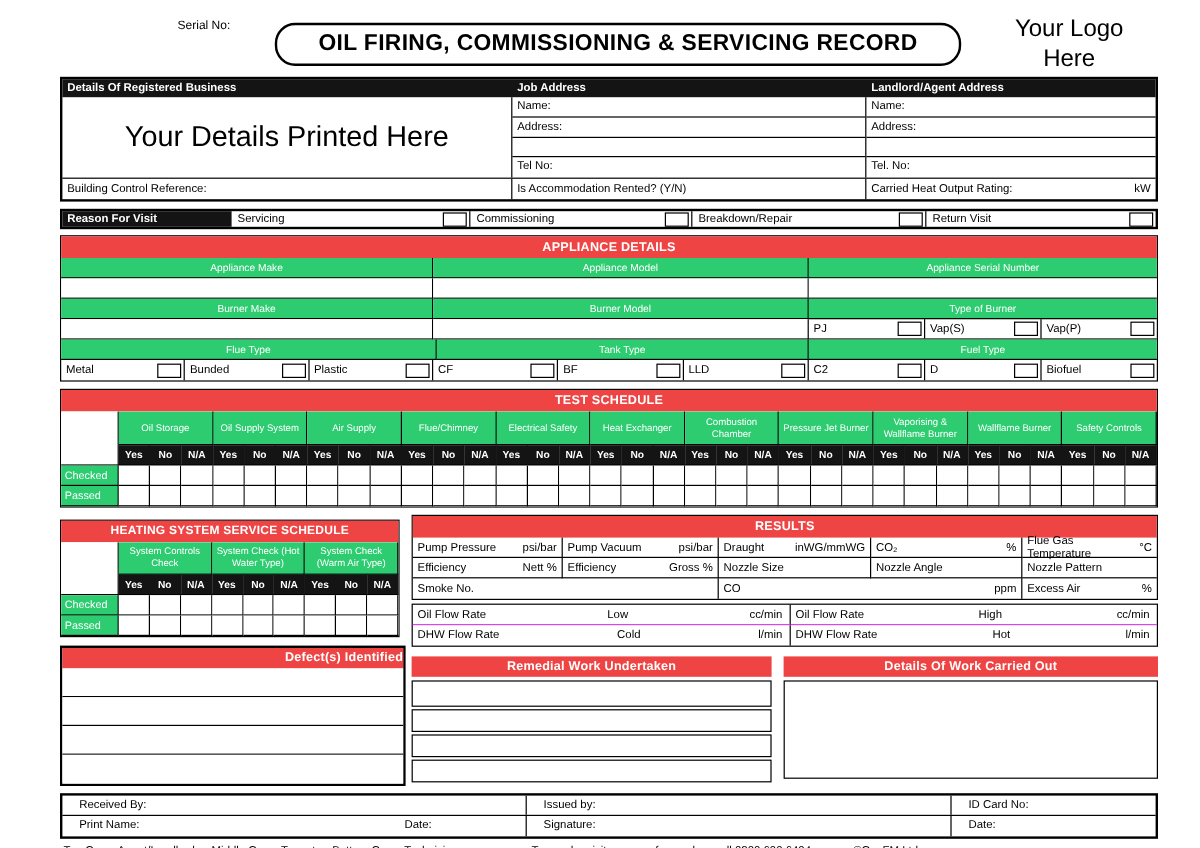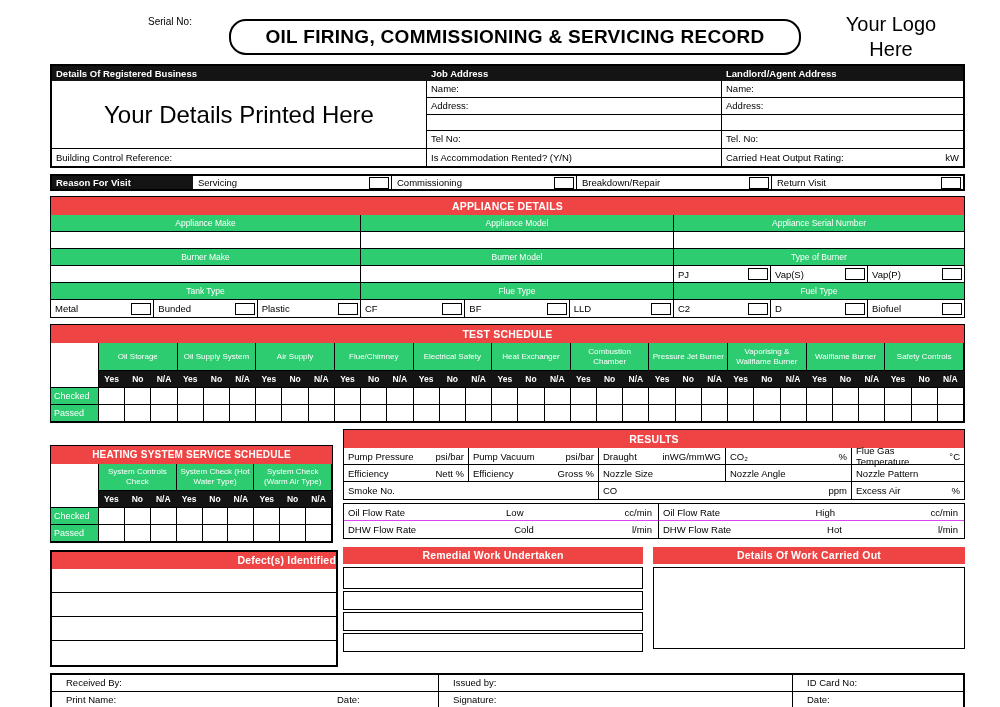--- a/index.html
+++ b/index.html
@@ -78,21 +78,21 @@
     display:flex; align-items:center; justify-content:center;
     border-right:1px solid #141414; border-bottom:1px solid #000; }
   .sch-rowlab { background:#2ecc71; color:#fff; font-size:9px; display:flex;
     align-items:center; padding-left:3px; border-right:1px solid #000; border-bottom:1px solid #000; }
   .sch-cell { background:#fff; border-right:1px solid #000; border-bottom:1px solid #000; }
   .sched > div:nth-last-child(-n+1) { }
 
   
   .secE { display:flex; justify-content:space-between; margin-top:6px; }
   .leftcol { width:288px; }
-  .leftcol .schedwrap { margin-top:16px; width:283px; }
+  .leftcol .schedwrap { margin-top:4px; width:283px; }
   .rightcol { width:622px; }
 
   
   .results { border:1.5px solid #000; }
   .rrow { display:flex; height:17px; }
   .rrow .rc { border-right:1px solid #000; border-bottom:1px solid #000; }
   .rrow .rc:last-child { border-right:none; }
   .flowblock { margin-top:3px; border:1.5px solid #000; }
   .flowrow { display:flex; height:17px; }
   .flowrow .fc { display:flex; align-items:center; justify-content:space-between;
@@ -228,22 +228,22 @@
               <span>Vap(S)</span>
               <span class="cb"></span>
             </div>
           <div class="opt">
               <span>Vap(P)</span>
               <span class="cb"></span>
             </div>
         </div>
       </div>
       <div class="arow">
+        <div class="greenh ac2">Flue Type</div>
         <div class="greenh ac1">Tank Type</div>
-        <div class="greenh ac2">Flue Type</div>
         <div class="greenh ac3">Fuel Type</div>
       </div>
       <div class="arow">
         <div class="optset ac1">
           <div class="opt">
               <span>Metal</span>
               <span class="cb"></span>
             </div>
           <div class="opt">
               <span>Bunded</span>

